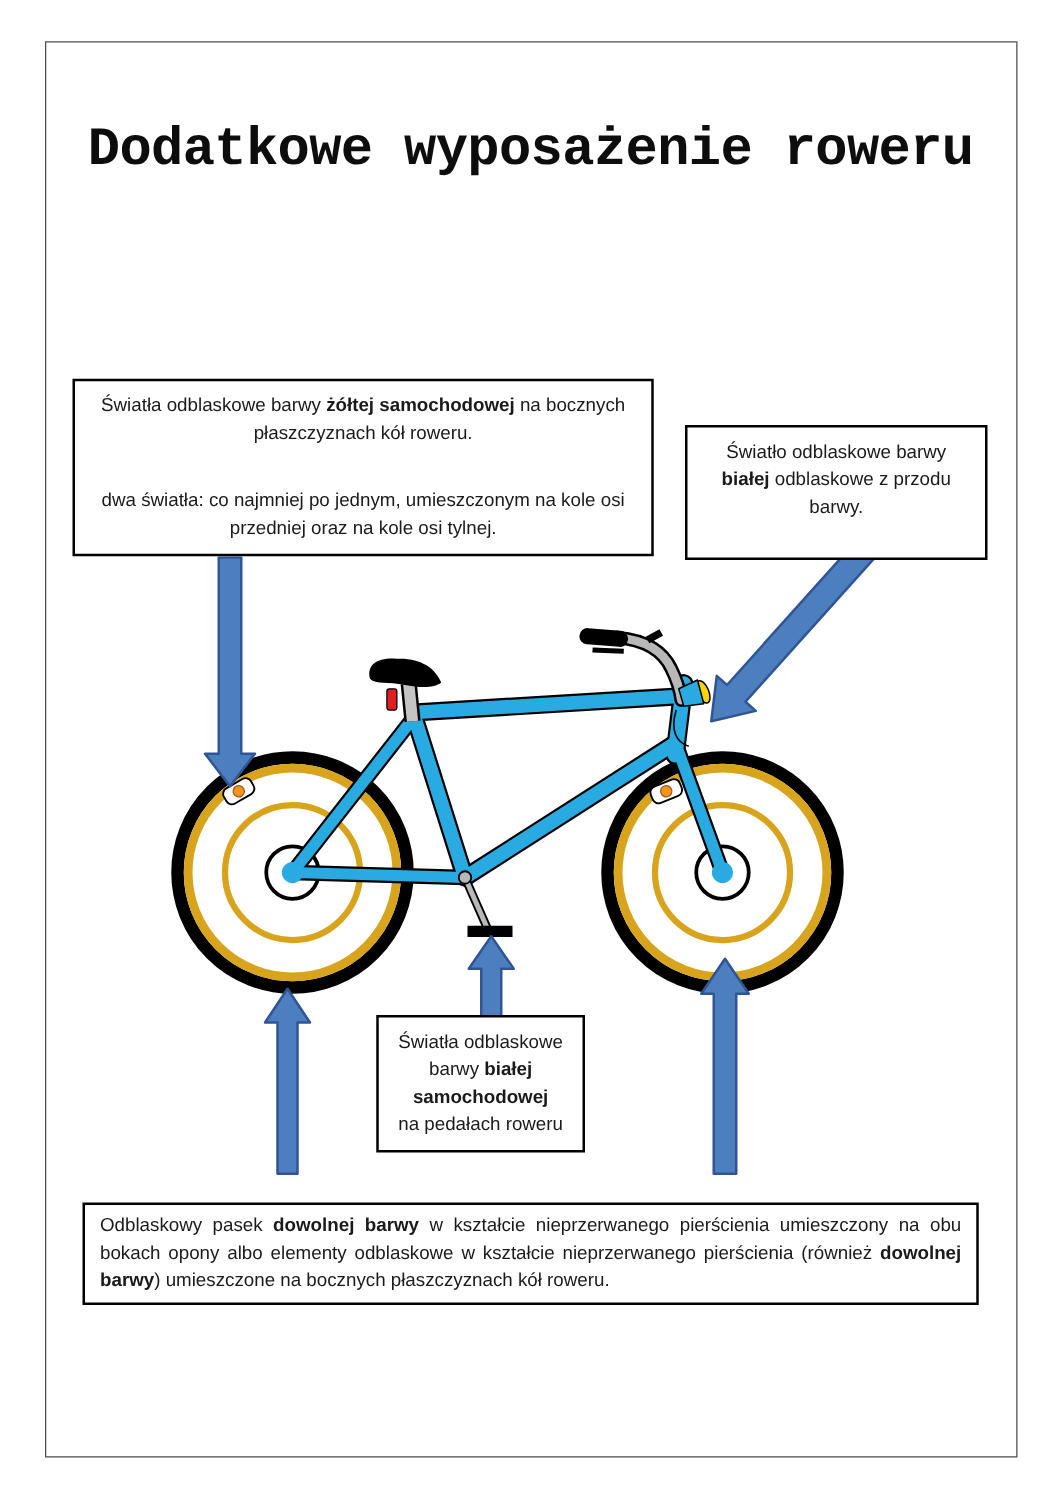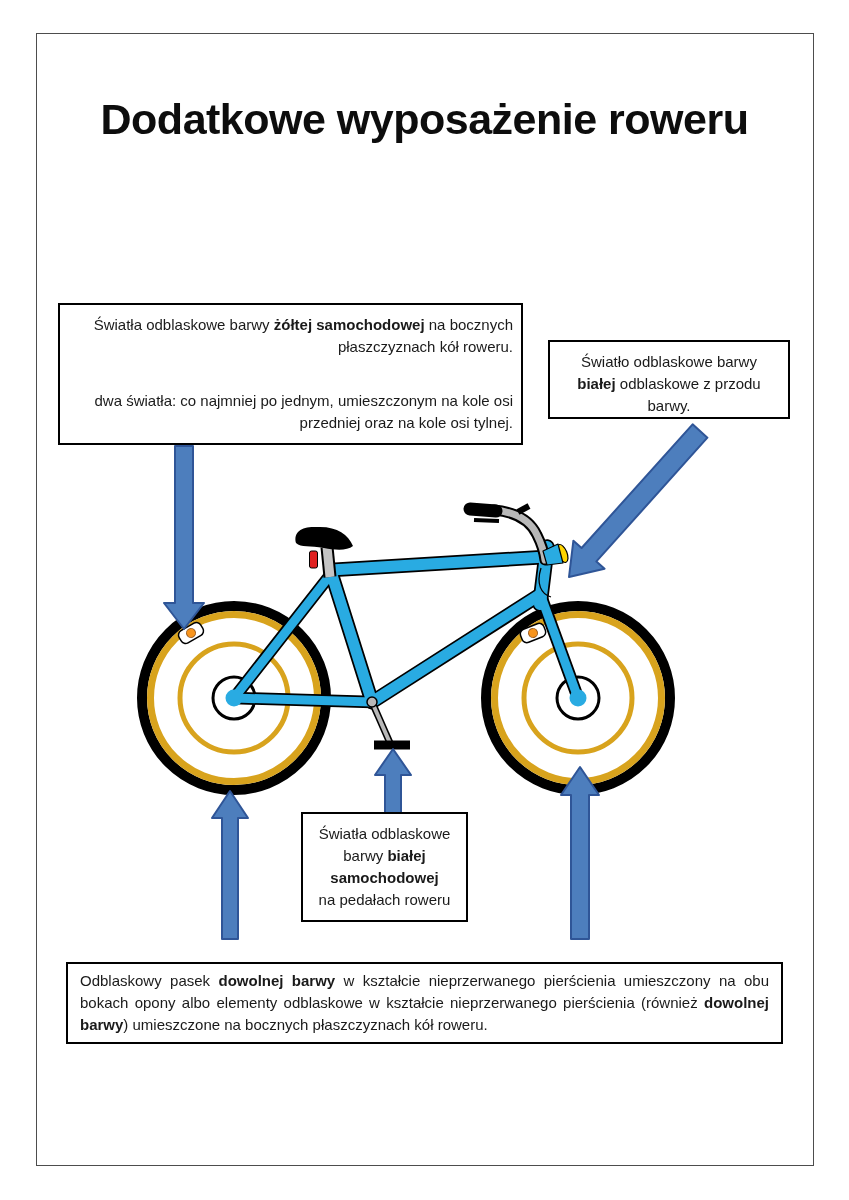--- a/index.html
+++ b/index.html
@@ -1,30 +1,30 @@
 <!DOCTYPE html>
 <html style="--arrow-fill: #4d7ebd; --arrow-stroke: #2f5597; --frame-blue: #29ABE2; --tire-gold: #D8A31D; --reflector-orange: #F7941D; --reflector-red: #E02020; --headlight-yellow: #FFD400;"><head>
 <meta charset="utf-8">
 <style>
   html,body{margin:0;padding:0;background:#fff;}
   #screen{position:relative;width:849px;height:1200px;background:#fff;overflow:hidden;
           font-family:"Liberation Sans",sans-serif;color:#111;}
   .page-border{position:absolute;left:36px;top:33px;width:776px;height:1131px;
                border:1px solid #4d4d4d;background:#fff;}
   .title{position:absolute;left:0;right:0;top:95px;margin:0;text-align:center;
-         font-size:43px;font-weight:bold;letter-spacing:-0.5px;color:#0d0d0d;z-index:5;}
+         font-size:43px;font-weight:bold;letter-spacing:-0.5px;color:#0d0d0d;z-index:5;font-family:Liberation Mono, monospace;}
   .callout{position:absolute;background:#fff;border:2px solid #000;box-sizing:border-box;
            font-size:15px;line-height:22px;z-index:4;color:#1a1a1a;}
   .callout p{margin:0;}
   .callout p + p{margin-top:10px;}
   .b{font-weight:bold;}
   .center{text-align:center;}
   .justify{text-align:justify;margin-top:24px;}
-  #box-side {left:58px;top:303px;width:465px;height:142px;padding:9px 8px;text-align:right;}
-  #box-front{left:548px;top:340px;width:242px;height:79px;padding:9px 12px;}
+  #box-side {left:58px;top:303px;width:465px;height:142px;padding:9px 8px;}
+  #box-front{left:548px;top:340px;width:242px;height:108px;padding:9px 12px;}
   #box-pedal{left:301px;top:812px;width:167px;height:110px;padding:9px 8px;}
   #box-tire {left:66px;top:938px;width:717px;height:82px;padding:6px 12px;}
   #bike{position:absolute;left:120px;top:480px;z-index:2;}
   #arrows{position:absolute;left:0;top:0;z-index:3;}
   .arrow{fill:var(--arrow-fill);stroke:var(--arrow-stroke);stroke-width:2;stroke-linejoin:round;}
   .tube-k{stroke:#000;fill:none;stroke-linecap:round;}
   .tube-b{stroke:var(--frame-blue);fill:none;stroke-linecap:round;}
   .gold{stroke:var(--tire-gold);fill:none;}
   .gray{stroke:#b8b8b8;fill:none;stroke-linecap:round;}
 </style>

